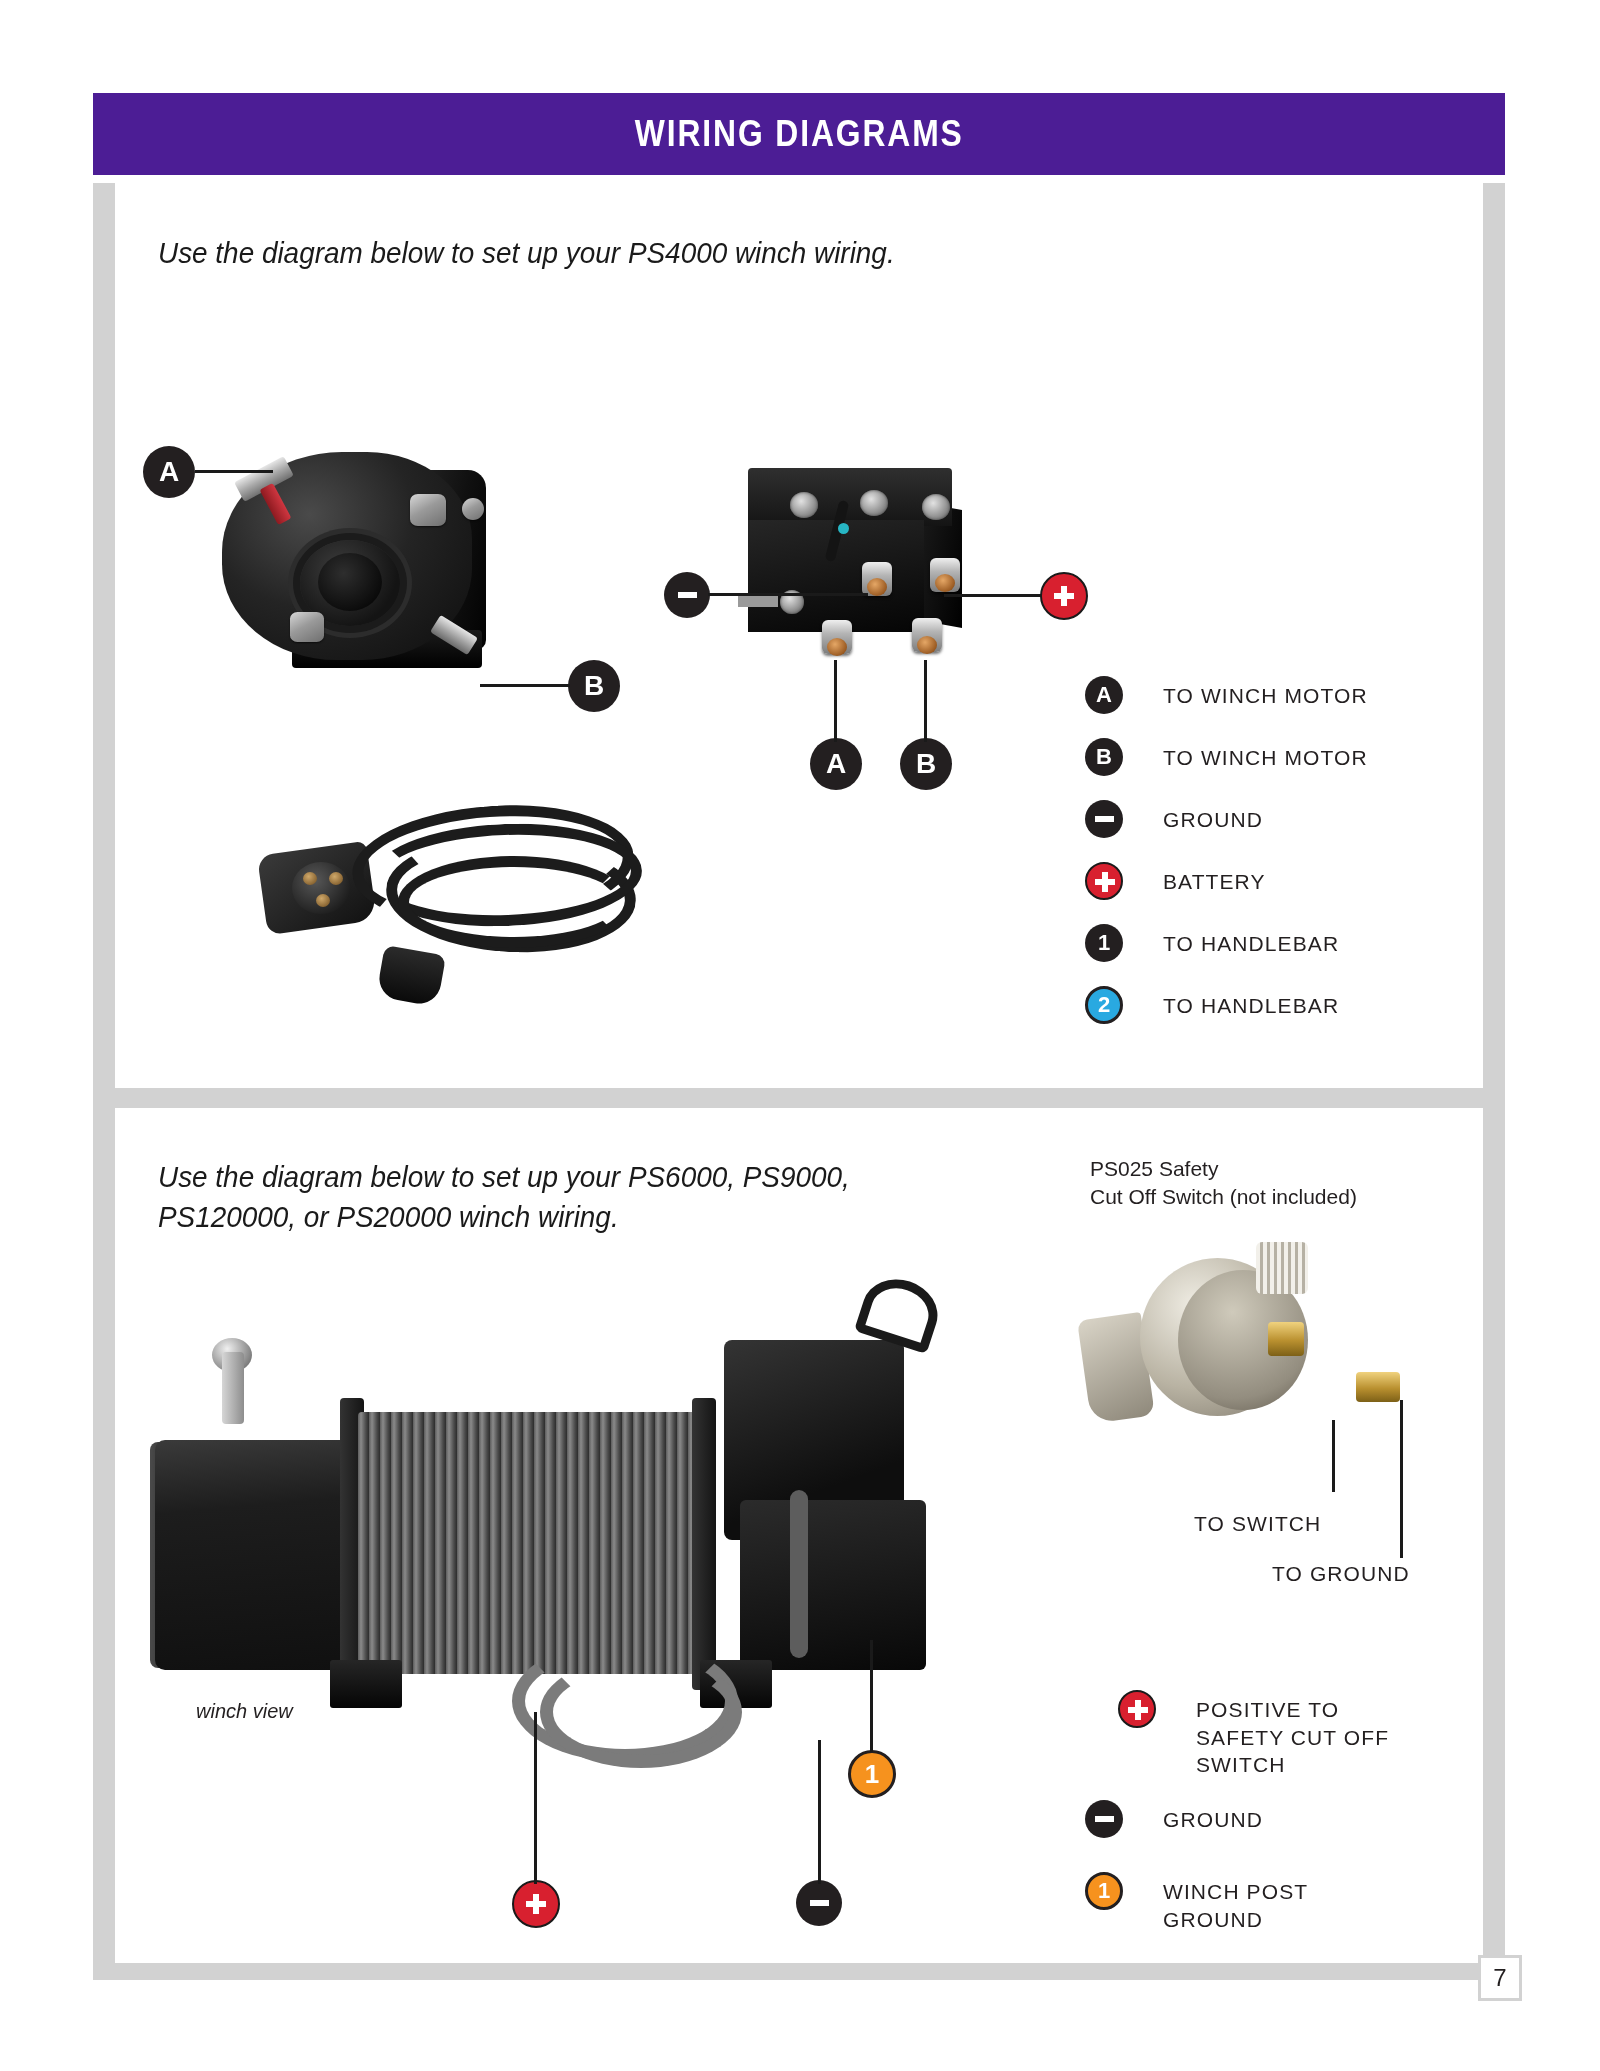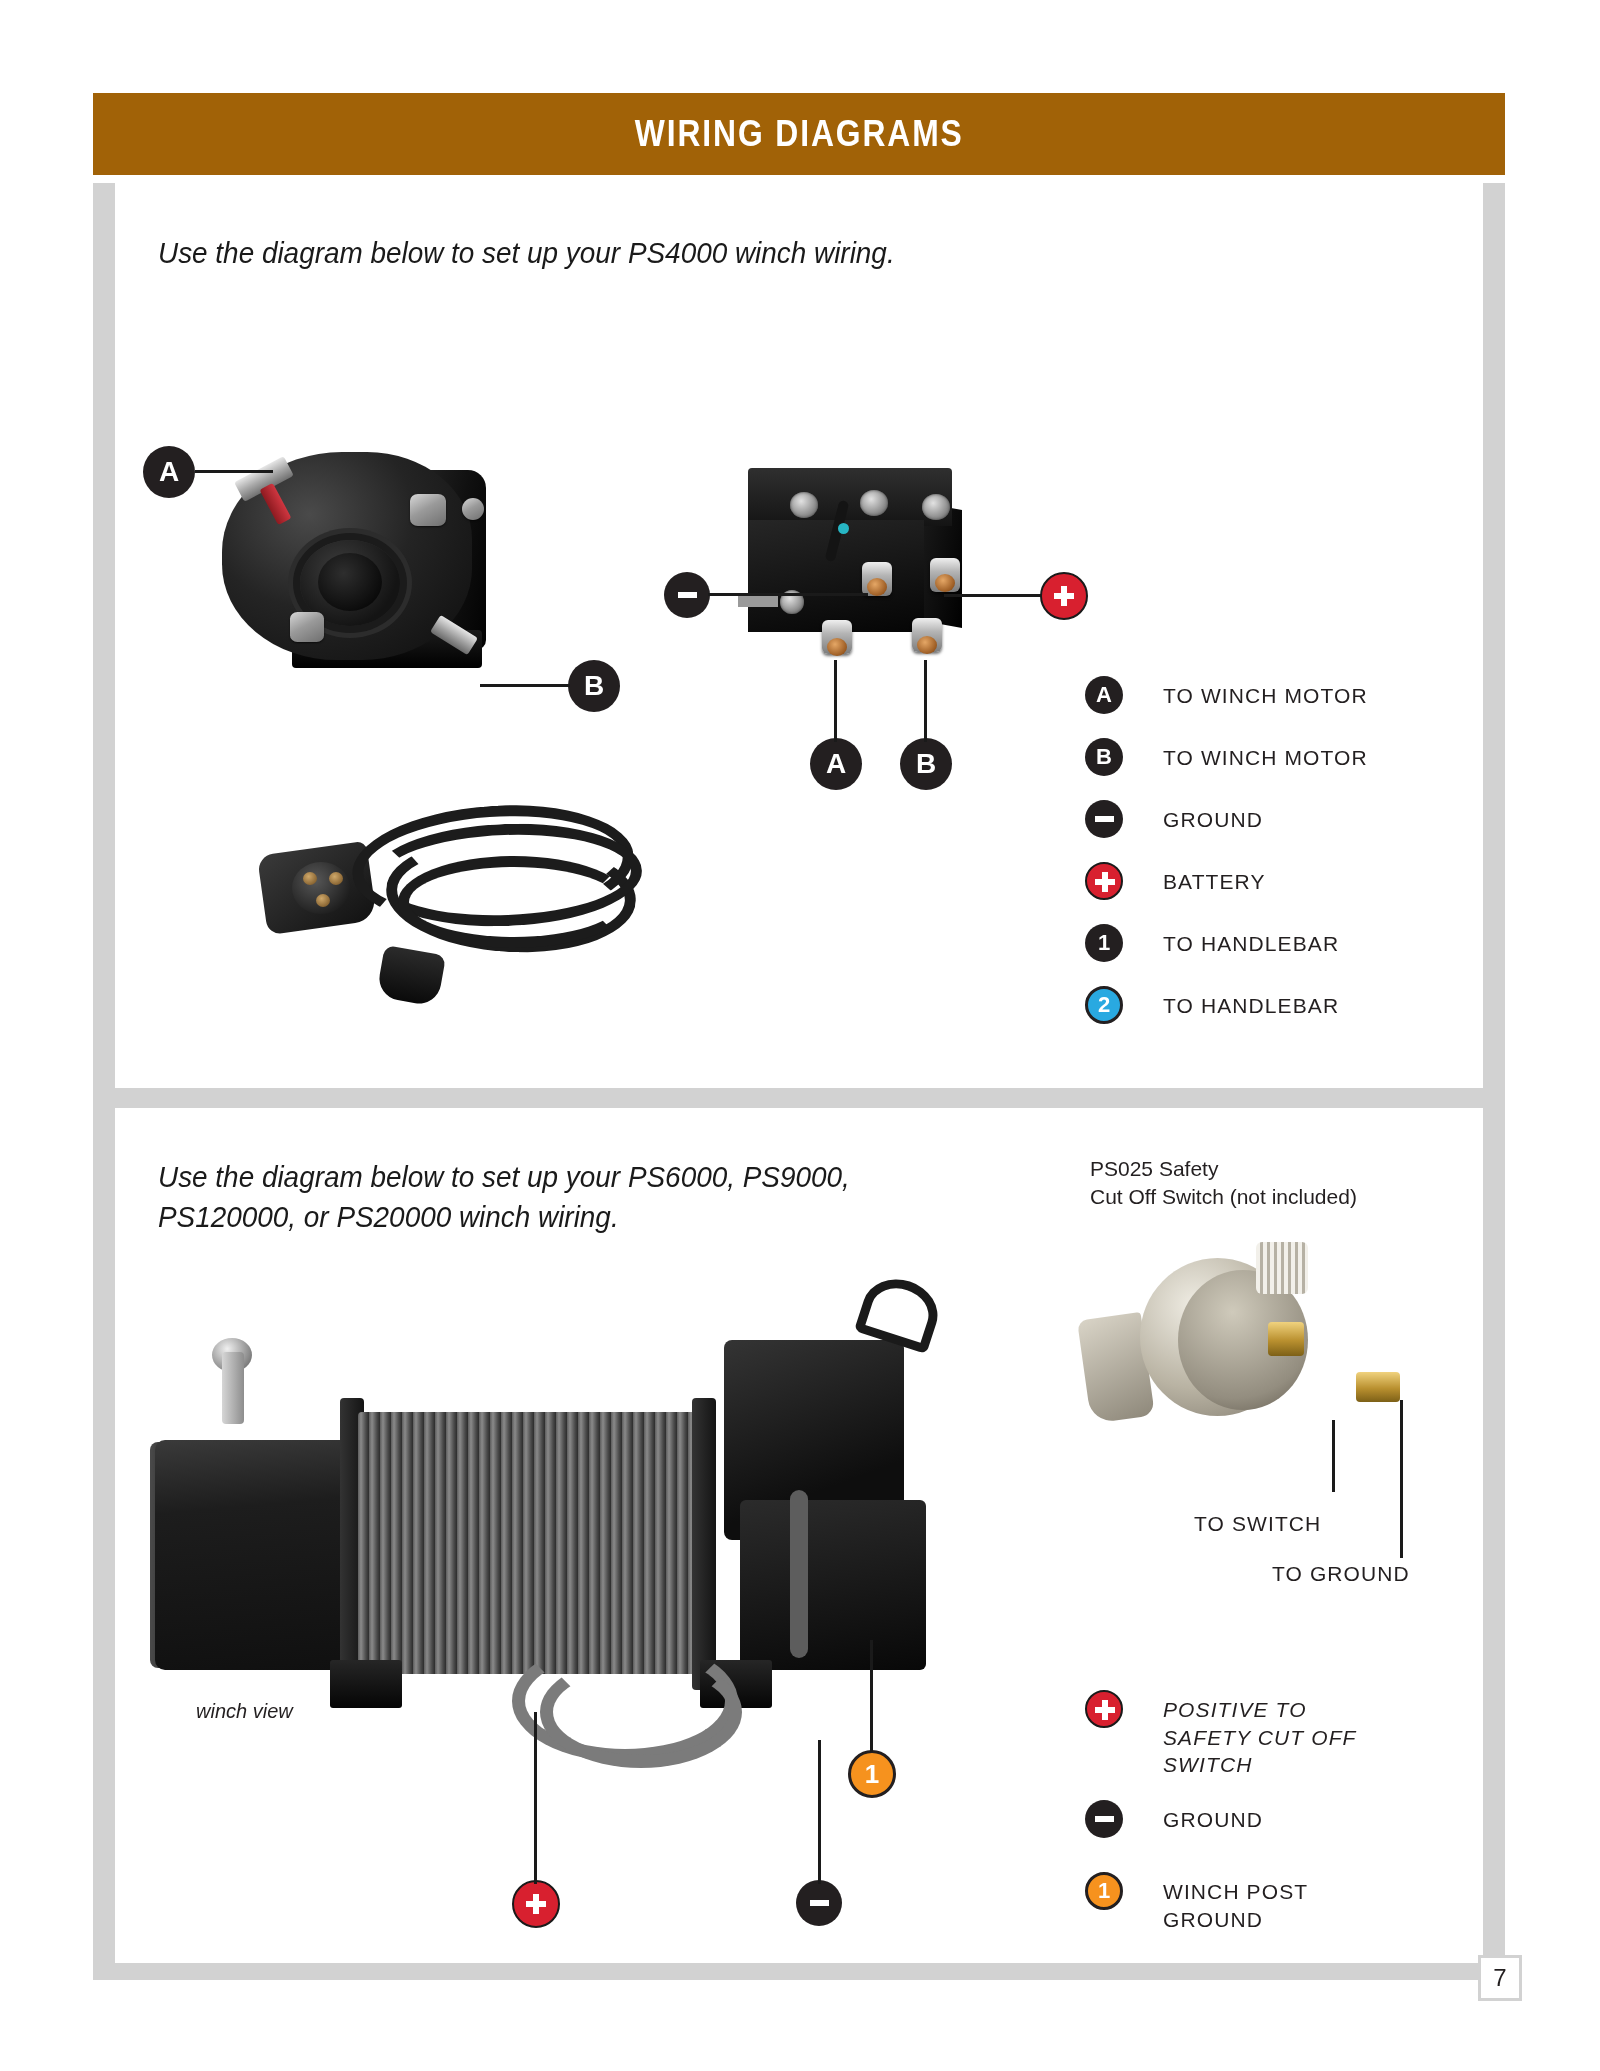--- a/index.html
+++ b/index.html
@@ -23,21 +23,21 @@
     background: #ffffff;
   }
 
   
   .header-band {
     position: absolute;
     left: 93px;
     top: 93px;
     width: 1412px;
     height: 82px;
-    background: #a16207;
+    background: #4c1d95;
     display: flex;
     align-items: center;
     justify-content: center;
   }
   .header-title {
     color: #ffffff;
     font-size: 37px;
     font-weight: bold;
     letter-spacing: 2.2px;
     font-family: "Liberation Sans Narrow", "Liberation Sans", sans-serif;
@@ -662,21 +662,21 @@
   <div class="lead" style="left:534px;top:1712px;width:3px;height:172px;"></div>
 
   <div class="marker black" style="left:796px;top:1880px;width:46px;height:46px;">
     <span class="minus-shape"></span>
   </div>
   <div class="lead" style="left:818px;top:1740px;width:3px;height:144px;"></div>
 
   <div class="marker orange" style="left:848px;top:1750px;width:48px;height:48px;font-size:26px;">1</div>
   <div class="lead" style="left:870px;top:1640px;width:3px;height:112px;"></div>
 
-  <div class="legend-row" style="left:1085px;top:1690px;font-style:italic;">
+  <div class="legend-row" style="left:1118px;top:1690px;">
     <div class="legend-badge red">
       <span class="plus-shape" style="width:18px;height:18px;"></span>
     </div>
     <div class="legend-label">POSITIVE TO
 SAFETY CUT OFF
 SWITCH</div>
   </div>
   <div class="legend-row" style="left:1085px;top:1800px;">
     <div class="legend-badge black">
       <span class="minus-shape"></span>

